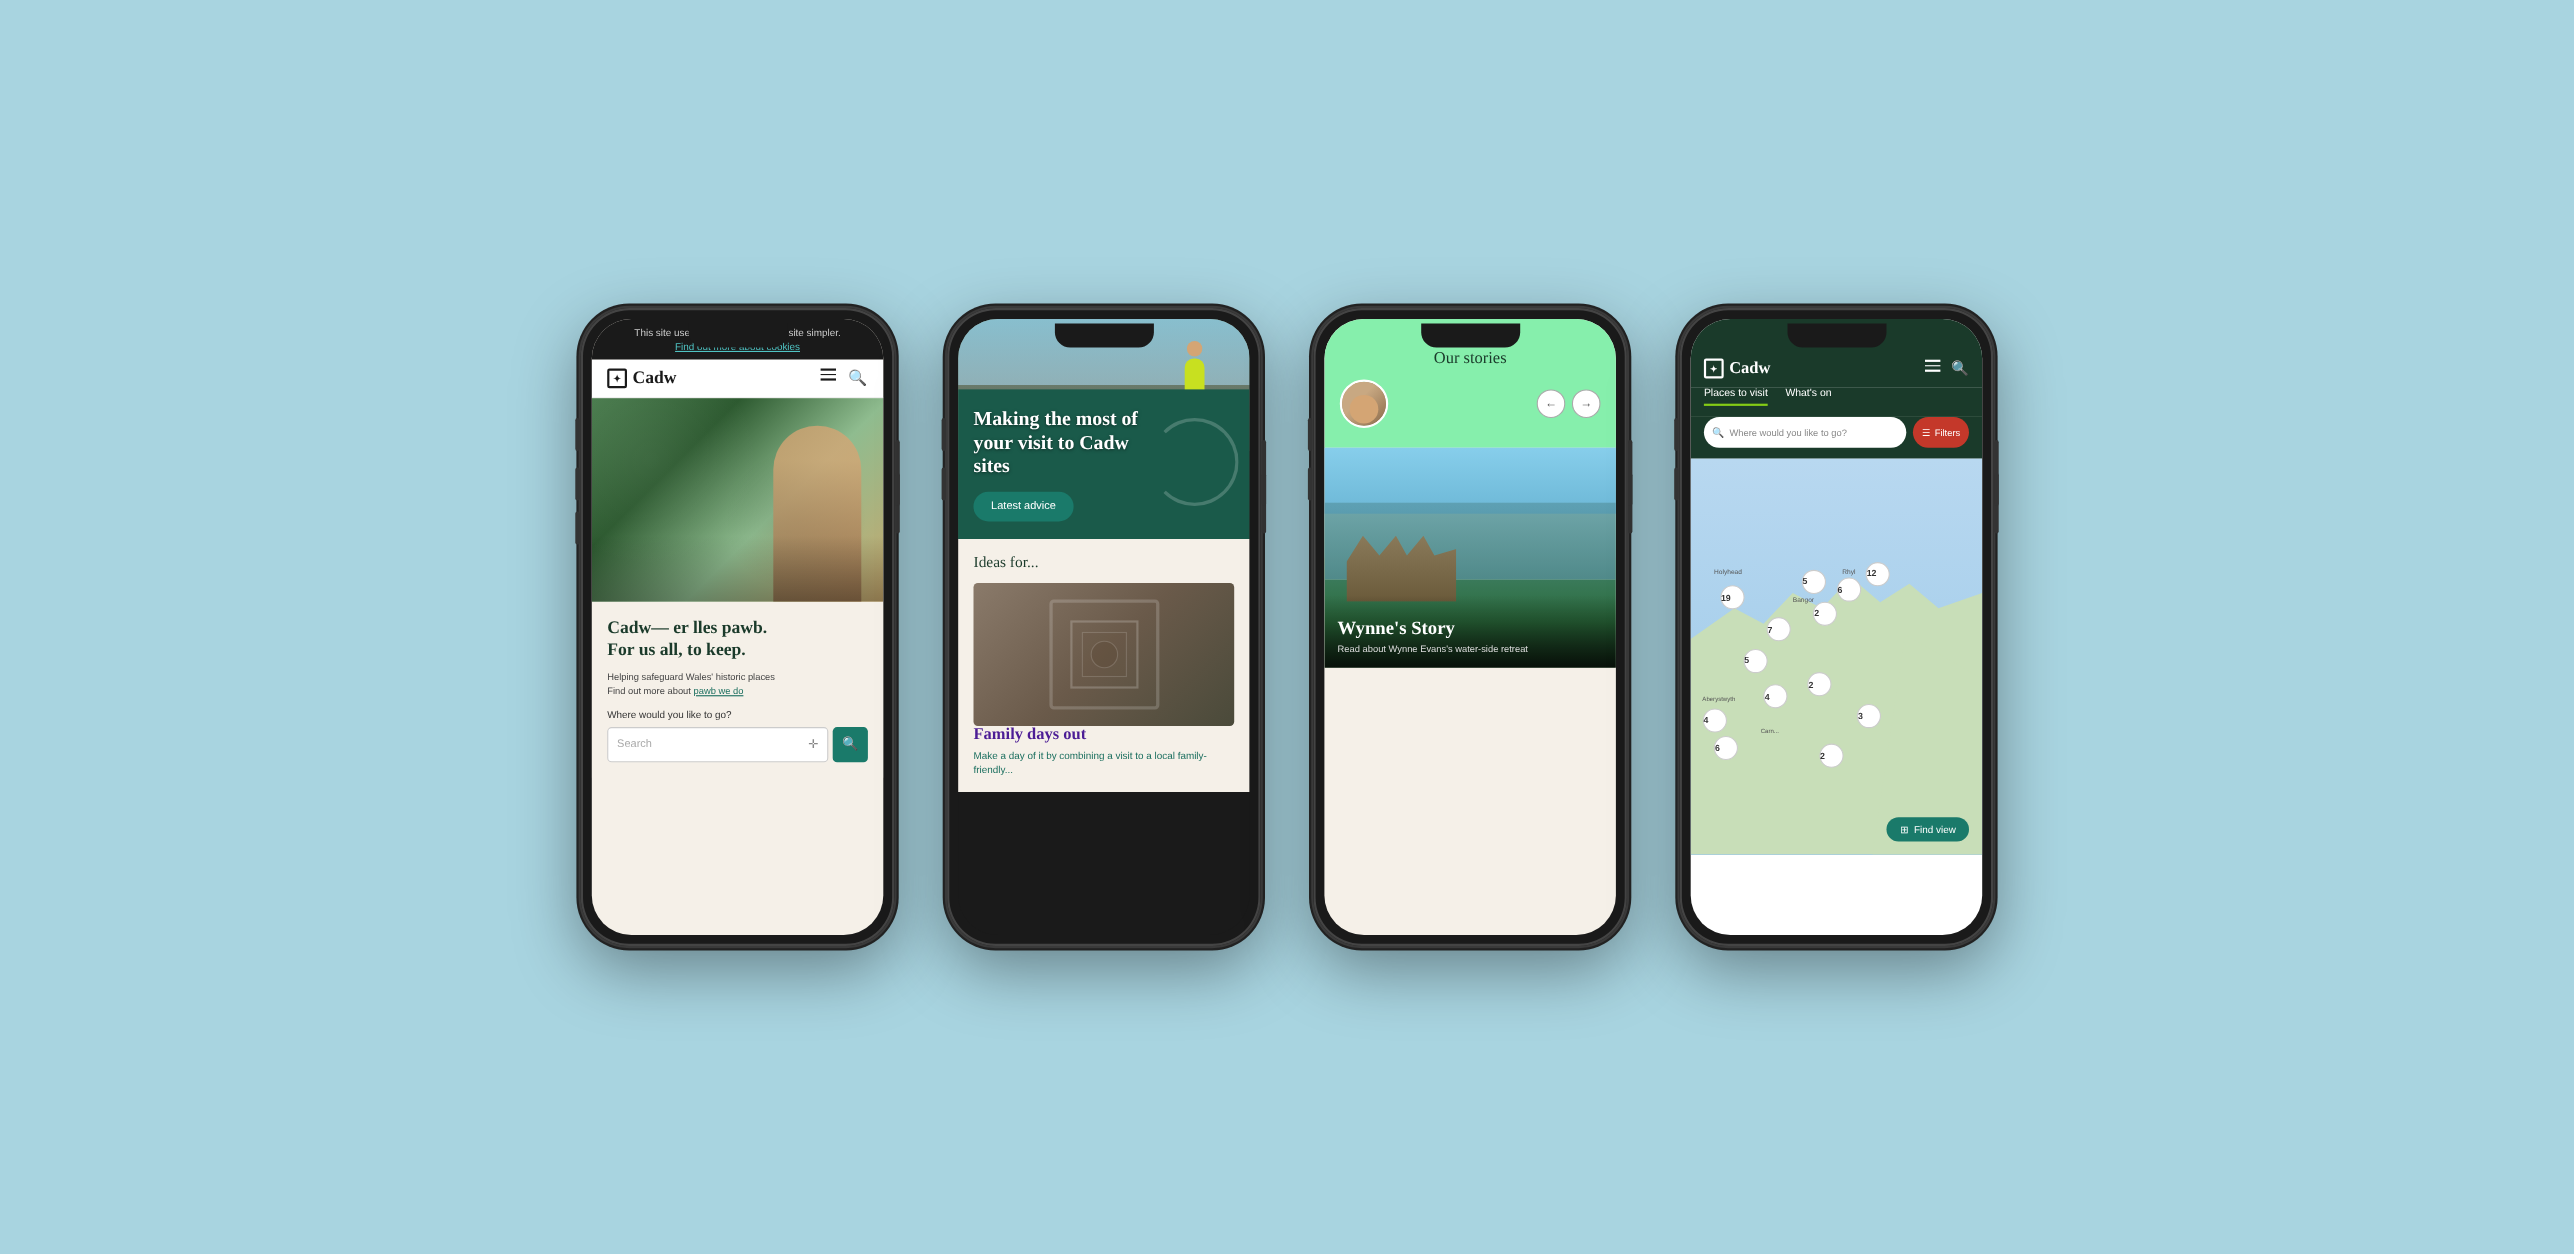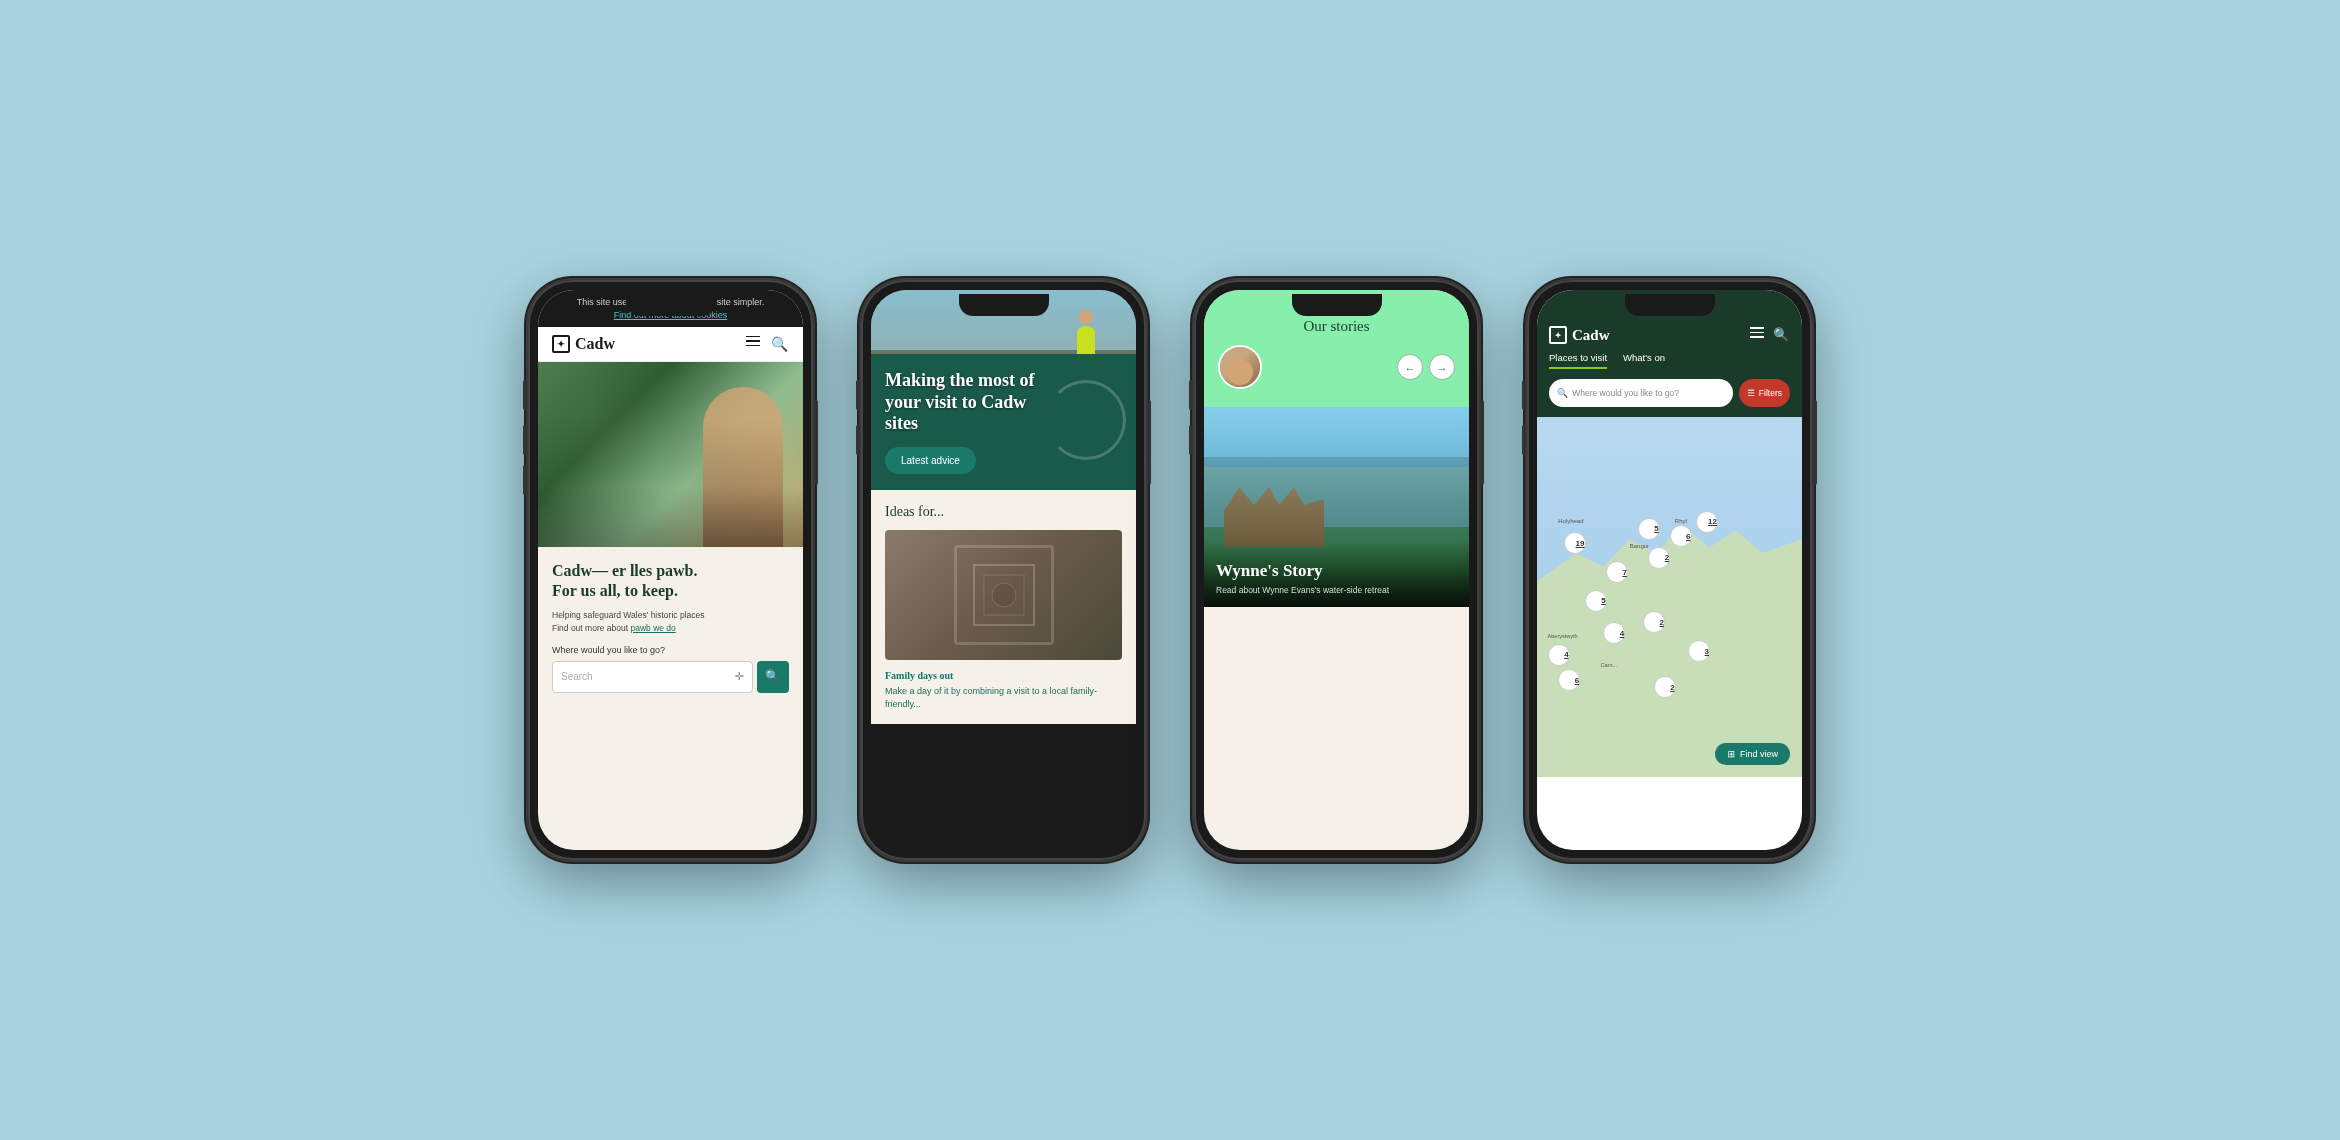--- a/index.html
+++ b/index.html
@@ -279,24 +279,23 @@
       top: 50%;
       left: 50%;
       transform: translate(-50%, -50%);
       width: 100px;
       height: 100px;
       border: 3px solid rgba(255,255,255,0.3);
       border-radius: 4px;
       opacity: 0.6;
     }
     .phone2 .family-title {
-      font-size: 10px;
-      color: #0f766e;
-      font-family: Georgia, serif;
-      margin-top: 10px;
+      font-size: 15px;
+      color: #4c1d95;
+      font-family: Georgia, serif;
       margin-bottom: 4px;
       font-weight: bold;
     }
     .phone2 .family-desc {
       font-size: 9px;
       color: #1a6e5e;
       font-family: Arial, sans-serif;
       line-height: 1.4;
     }
 
@@ -503,26 +502,25 @@
     }
     .phone4 .map-cluster {
       position: absolute;
       width: 22px;
       height: 22px;
       border-radius: 50%;
       background: white;
       border: 1.5px solid #ccc;
       display: flex;
       align-items: center;
-      justify-content: flex-end;
+      justify-content: flex-start;
       font-size: 8px;
       font-weight: bold;
       color: #333;
       font-family: Arial, sans-serif;
-      text-decoration: underline;
     }
     .phone4 .grid-view-btn {
       position: absolute;
       bottom: 12px;
       right: 12px;
       background: #1a7a6a;
       border-radius: 20px;
       padding: 6px 12px;
       color: white;
       font-size: 9px;

